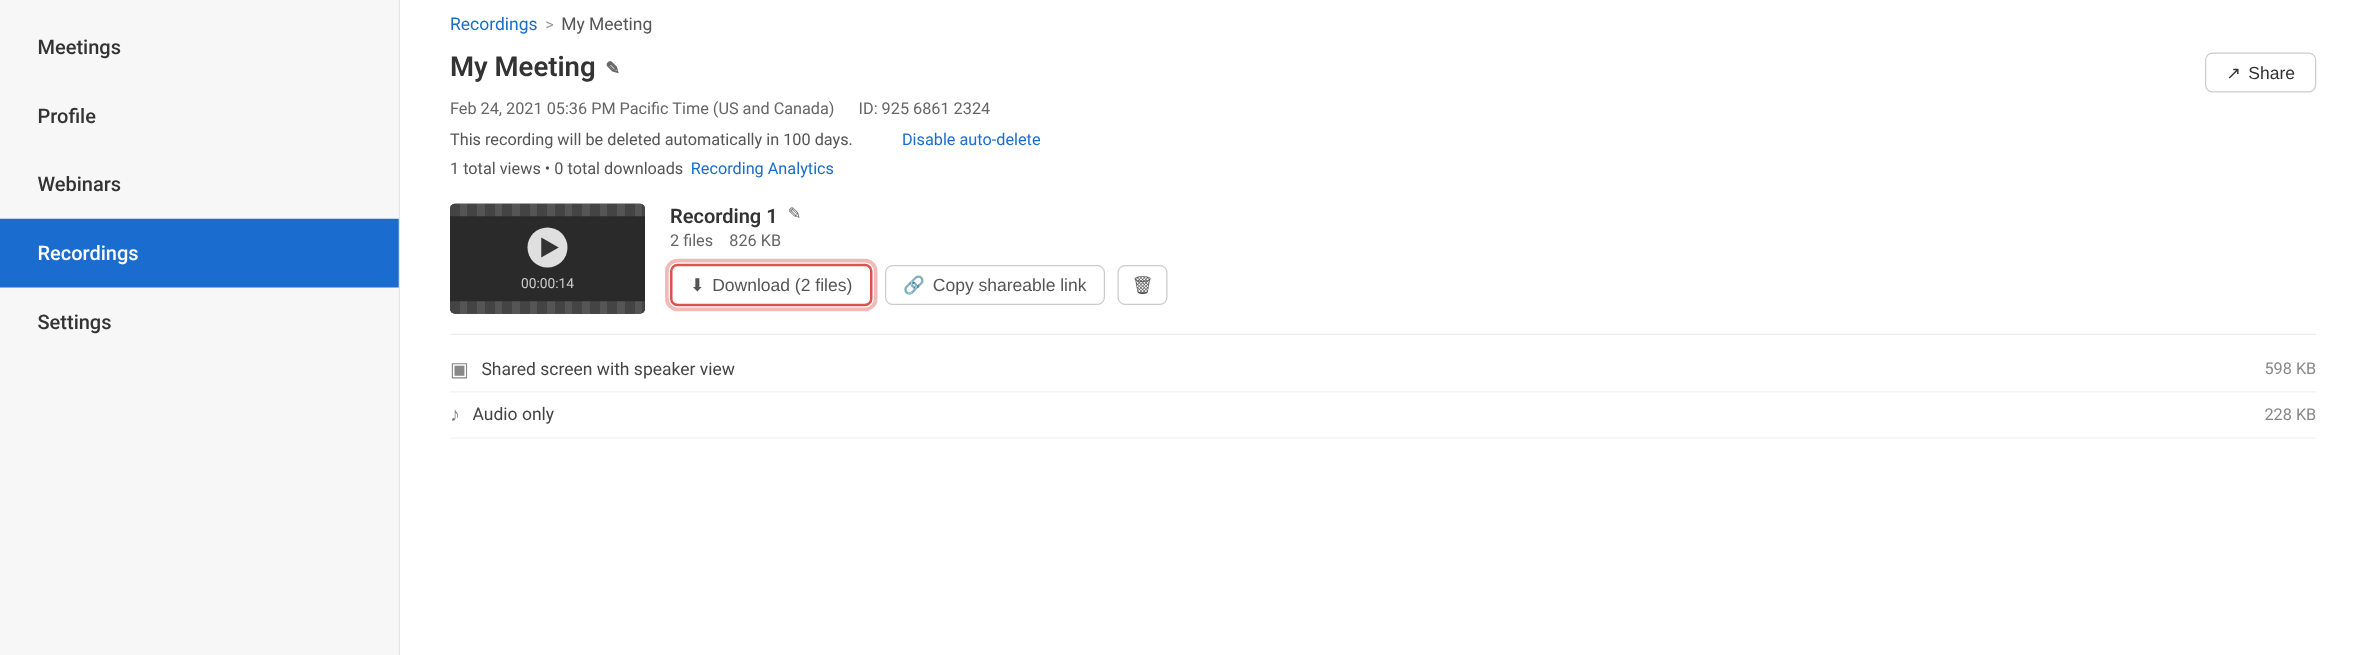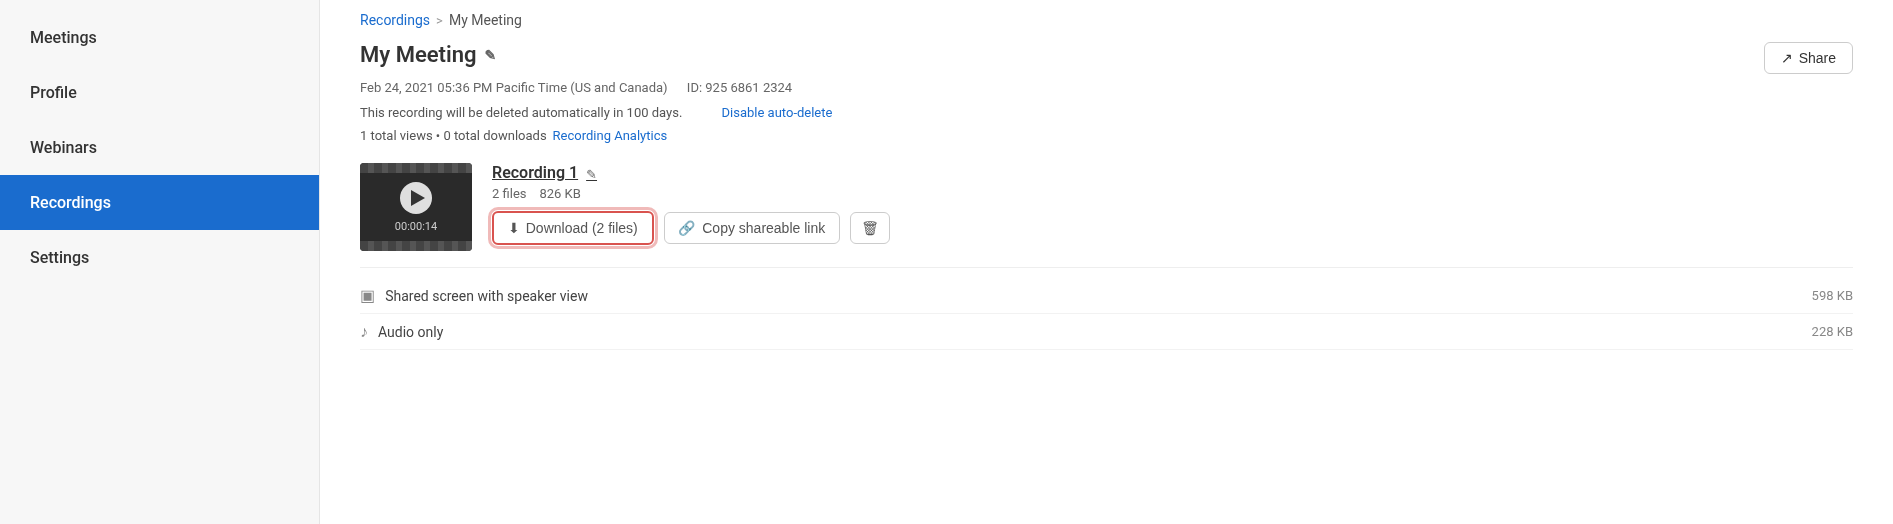--- a/index.html
+++ b/index.html
@@ -136,21 +136,21 @@
     
     .recording-card {
       display: flex;
       align-items: flex-start;
       gap: 20px;
       margin-bottom: 16px;
     }
 
     
     .thumbnail {
-      width: 112px;
+      width: 156px;
       height: 88px;
       background: #2a2a2a;
       border-radius: 4px;
       display: flex;
       flex-direction: column;
       align-items: center;
       justify-content: center;
       position: relative;
       flex-shrink: 0;
     }
@@ -196,24 +196,23 @@
       color: #ccc;
       margin-top: 2px;
     }
 
     
     .recording-info {
       flex: 1;
     }
     .recording-name-row {
       display: flex;
-      align-items: flex-end;
+      align-items: flex-start;
       gap: 8px;
       margin-bottom: 4px;
-      text-decoration: underline;
     }
     .recording-name {
       font-size: 16px;
       font-weight: 600;
     }
     .recording-edit-icon {
       font-size: 13px;
       color: #666;
       cursor: pointer;
     }

